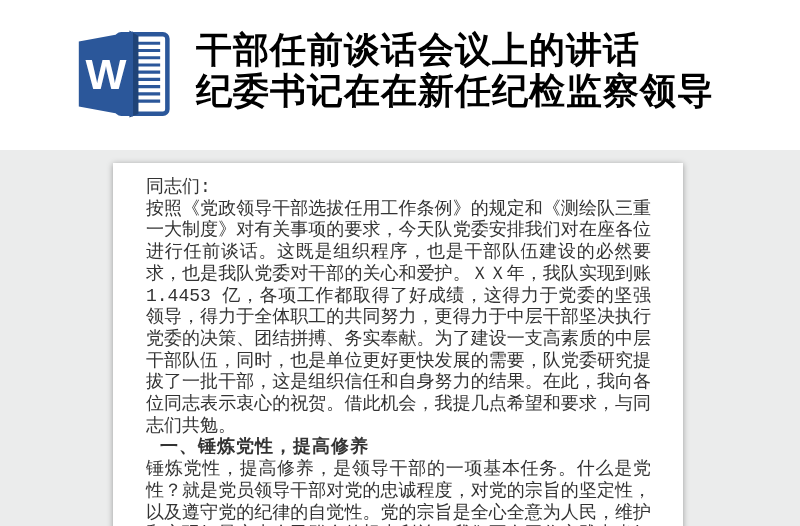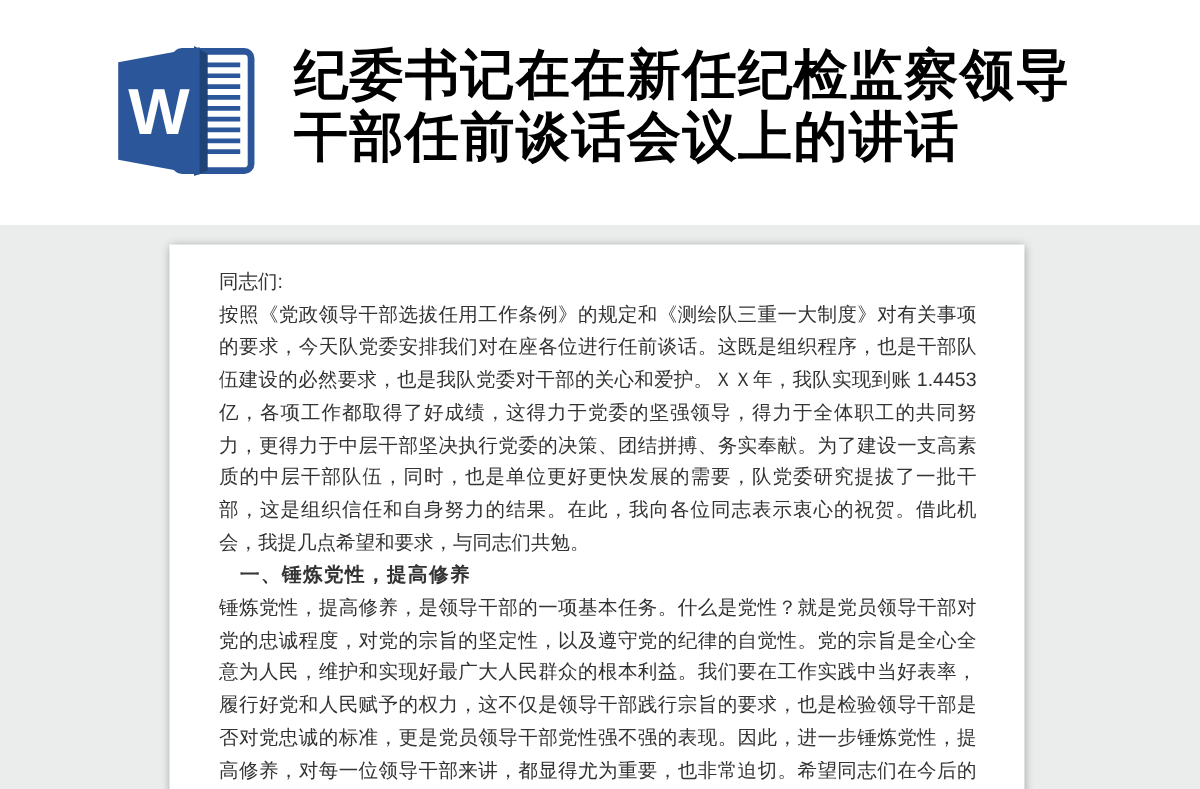--- a/index.html
+++ b/index.html
@@ -20,22 +20,22 @@
   .word-fold{fill:var(--word-blue-dark);}
   .word-page{fill:#ffffff;stroke:var(--word-blue);stroke-width:5;}
   .word-line{stroke:var(--word-blue);stroke-width:3.5;}
   .word-letter{fill:#ffffff;font-family:"Liberation Sans",sans-serif;font-weight:bold;font-size:48px;}
   .doc-title{margin-left:25px;margin-top:29px;font-size:36px;line-height:41px;font-weight:700;
     color:var(--title-color);letter-spacing:1px;}
   .preview{position:absolute;left:0;top:150px;width:800px;height:376px;
     background:var(--preview-bg);overflow:hidden;}
   .page{position:absolute;left:113px;top:13px;width:570px;height:520px;background:#fff;
     box-shadow:0 1px 6px rgba(0,0,0,0.35);padding:14px 32px 40px 33px;}
-  .page p{font-size:13px;line-height:21.7px;color:var(--body-text);text-align:justify;
-    font-family:Liberation Sans, sans-serif;}
+  .page p{font-size:18px;line-height:21.7px;color:var(--body-text);text-align:justify;
+    font-family:Liberation Mono, monospace;}
   .doc-salutation{text-align:left !important;}
   .doc-heading{font-weight:700;color:#000;text-indent:14px;letter-spacing:1px;text-align:right;}
 </style>
 </head>
 <body>
 
 <div class="header">
   <div class="word-icon-wrap">
     <svg viewBox="0 0 104 104">
       <g>
@@ -51,22 +51,22 @@
         <line class="word-line" x1="52" y1="82" x2="92" y2="82"></line>
       </g>
       <g>
         <polygon class="word-fold" points="58,4 68,10 68,96 58,100"></polygon>
         <polygon class="word-front" points="2,16 62,5 62,99 2,88"></polygon>
         <text class="word-letter" x="32" y="69" text-anchor="middle">W</text>
       </g>
     </svg>
   </div>
   <div class="doc-title">
+    <div>干部任前谈话会议上的讲话</div>
     <div>纪委书记在在新任纪检监察领导</div>
-    <div>干部任前谈话会议上的讲话</div>
   </div>
 </div>
 
 <div class="preview">
   <div class="page">
     <div>
         <p class="doc-salutation">同志们:</p>
         <p class="doc-body">按照《党政领导干部选拔任用工作条例》的规定和《测绘队三重一大制度》对有关事项的要求，今天队党委安排我们对在座各位进行任前谈话。这既是组织程序，也是干部队伍建设的必然要求，也是我队党委对干部的关心和爱护。ＸＸ年，我队实现到账 1.4453 亿，各项工作都取得了好成绩，这得力于党委的坚强领导，得力于全体职工的共同努力，更得力于中层干部坚决执行党委的决策、团结拼搏、务实奉献。为了建设一支高素质的中层干部队伍，同时，也是单位更好更快发展的需要，队党委研究提拔了一批干部，这是组织信任和自身努力的结果。在此，我向各位同志表示衷心的祝贺。借此机会，我提几点希望和要求，与同志们共勉。</p>
         <p class="doc-heading">一、锤炼党性，提高修养</p>
         <p class="doc-body">锤炼党性，提高修养，是领导干部的一项基本任务。什么是党性？就是党员领导干部对党的忠诚程度，对党的宗旨的坚定性，以及遵守党的纪律的自觉性。党的宗旨是全心全意为人民，维护和实现好最广大人民群众的根本利益。我们要在工作实践中当好表率，履行好党和人民赋予的权力，这不仅是领导干部践行宗旨的要求，也是检验领导干部是否对党忠诚的标准，更是党员领导干部党性强不强的表现。因此，进一步锤炼党性，提高修养，对每一位领导干部来讲，都显得尤为重要，也非常迫切。希望同志们在今后的工作中，自觉践行党的宗旨，自觉遵守党的纪律，自觉维护党员干部形象，做对党忠诚的干部，做关心群众的干部。</p>

